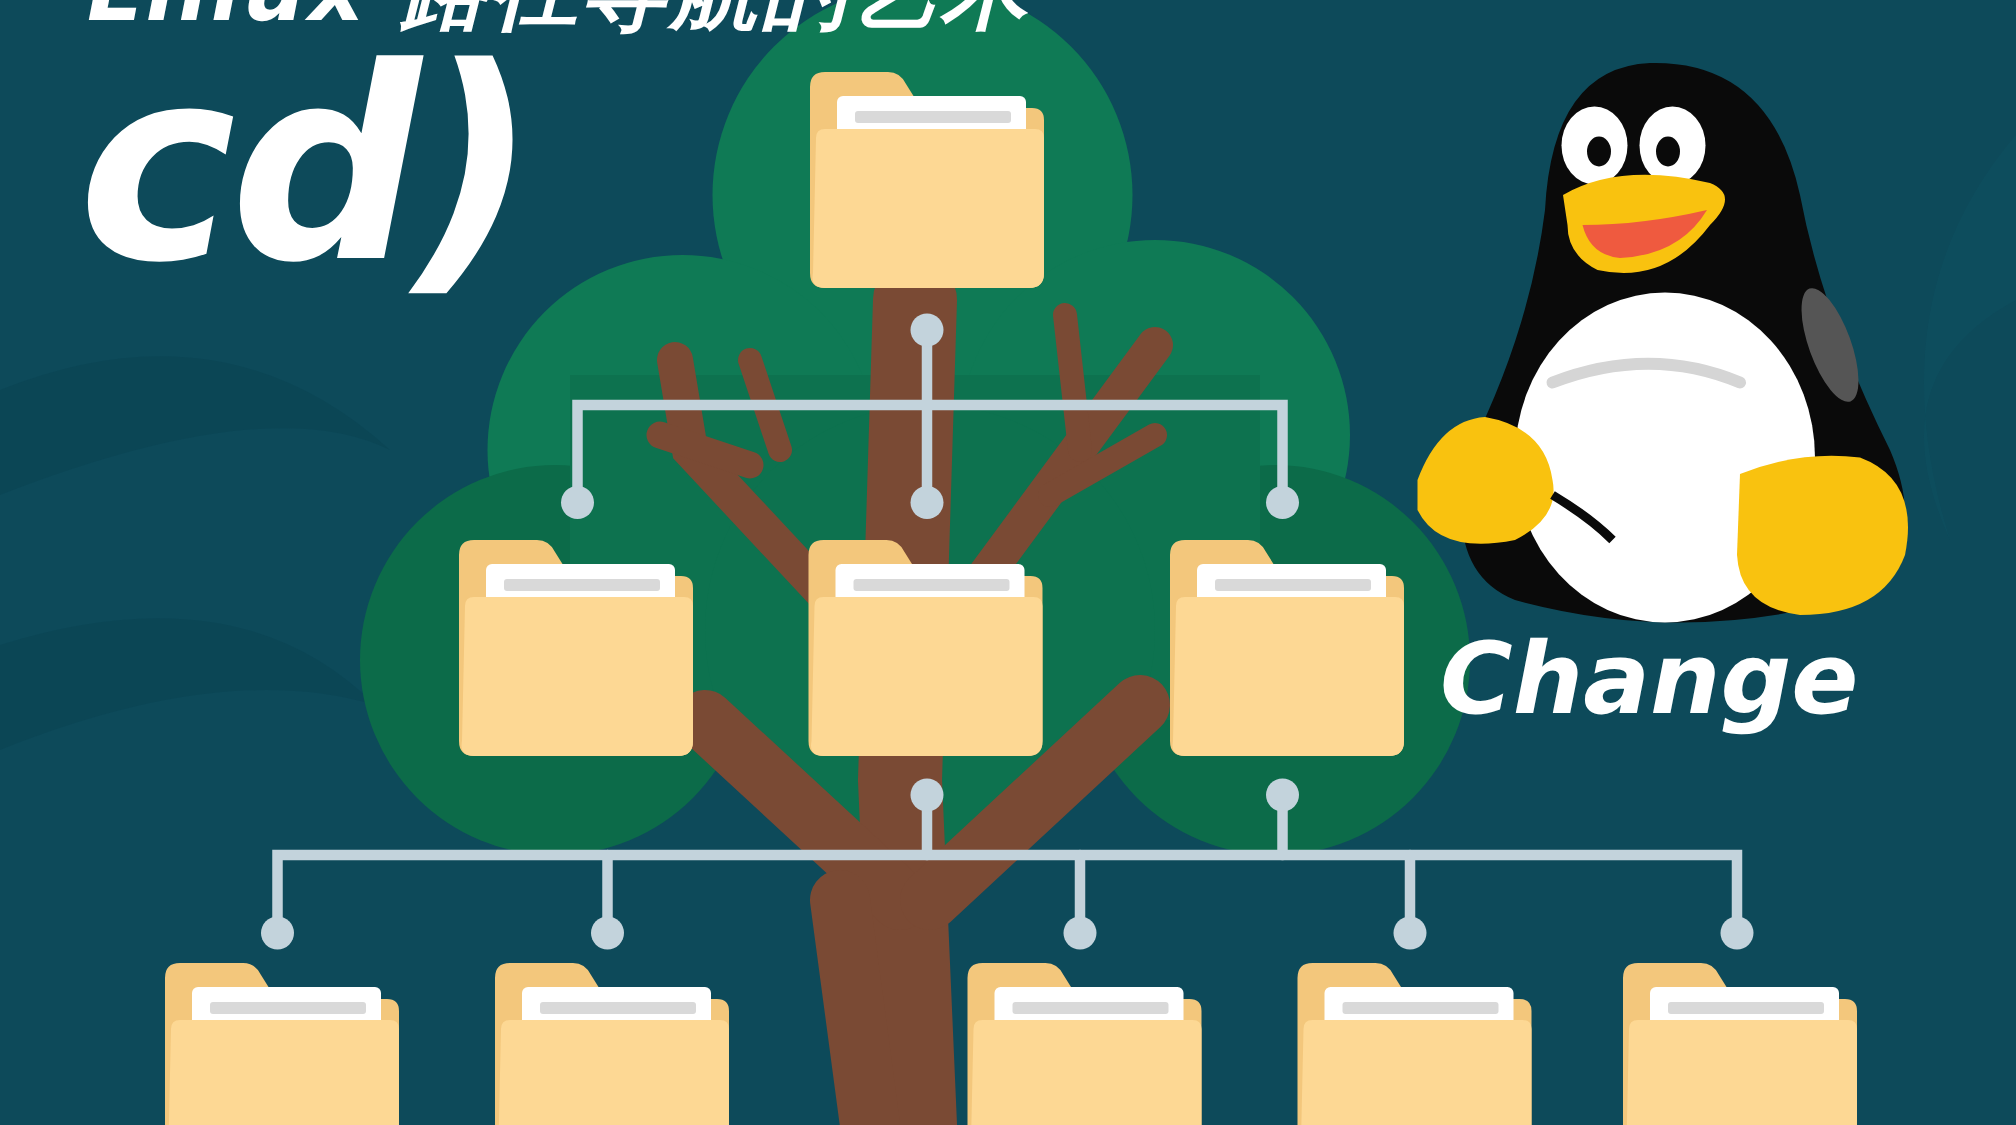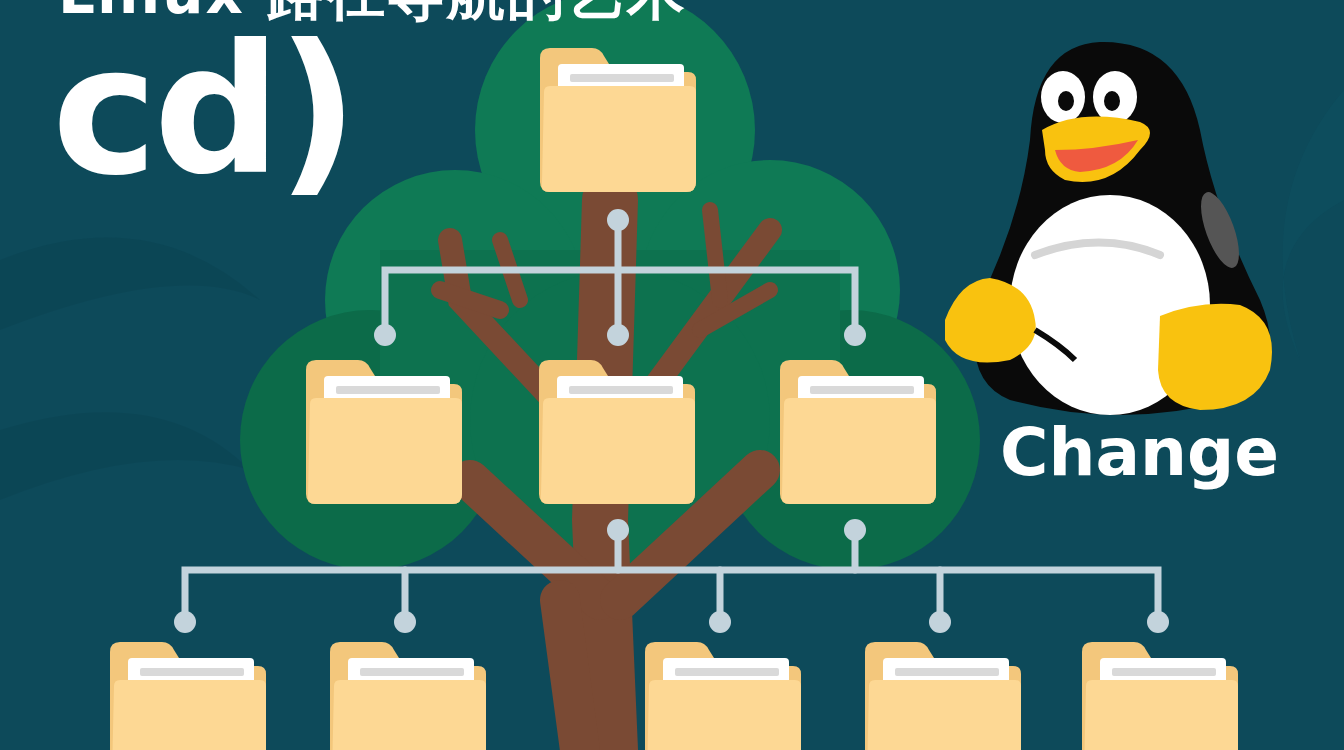--- a/index.html
+++ b/index.html
@@ -1,23 +1,23 @@
 <!DOCTYPE html>
 <html><head>
 <meta charset="utf-8">
 <style>
   html, body { margin:0; padding:0; }
   body { width:1344px; height:750px; overflow:hidden; background:#0d4a5a; position:relative;
          font-family:"DejaVu Sans","Liberation Sans",sans-serif; }
-  #scene { position:absolute; left:0; top:0; width:1344px; height:750px; }
+  #scene { position:absolute; left:0; top:0; width:1344px; height:750px;font-style:italic; }
   .title-cn { position:absolute; left:58px; top:-36px; font-size:58px; font-weight:bold; color:#ffffff;
               letter-spacing:2px; white-space:nowrap; line-height:1; }
   .title-cd { position:absolute; left:52px; top:22px; font-size:178px; font-weight:bold; color:#ffffff;
               line-height:1; letter-spacing:-4px; }
-  .change-label { position:absolute; left:1000px; top:420px; font-size:66px; font-weight:bold; color:#ffffff;
+  .change-label { position:absolute; left:960px; top:420px; font-size:66px; font-weight:bold; color:#ffffff;
                   line-height:1; }
 </style>
 </head>
 <body>
 
 <div id="scene">
   <svg width="1344" height="750" viewBox="0 0 1344 750" xmlns="http://www.w3.org/2000/svg">
     <defs>
       <g id="folder">
         <path d="M0 10 Q0 0 10 0 H52 Q60 0 64 8 L74 24 H148 Q156 24 156 32 V134 Q156 144 146 144 H10 Q0 144 0 134 Z" fill="#f3c77c"></path>

